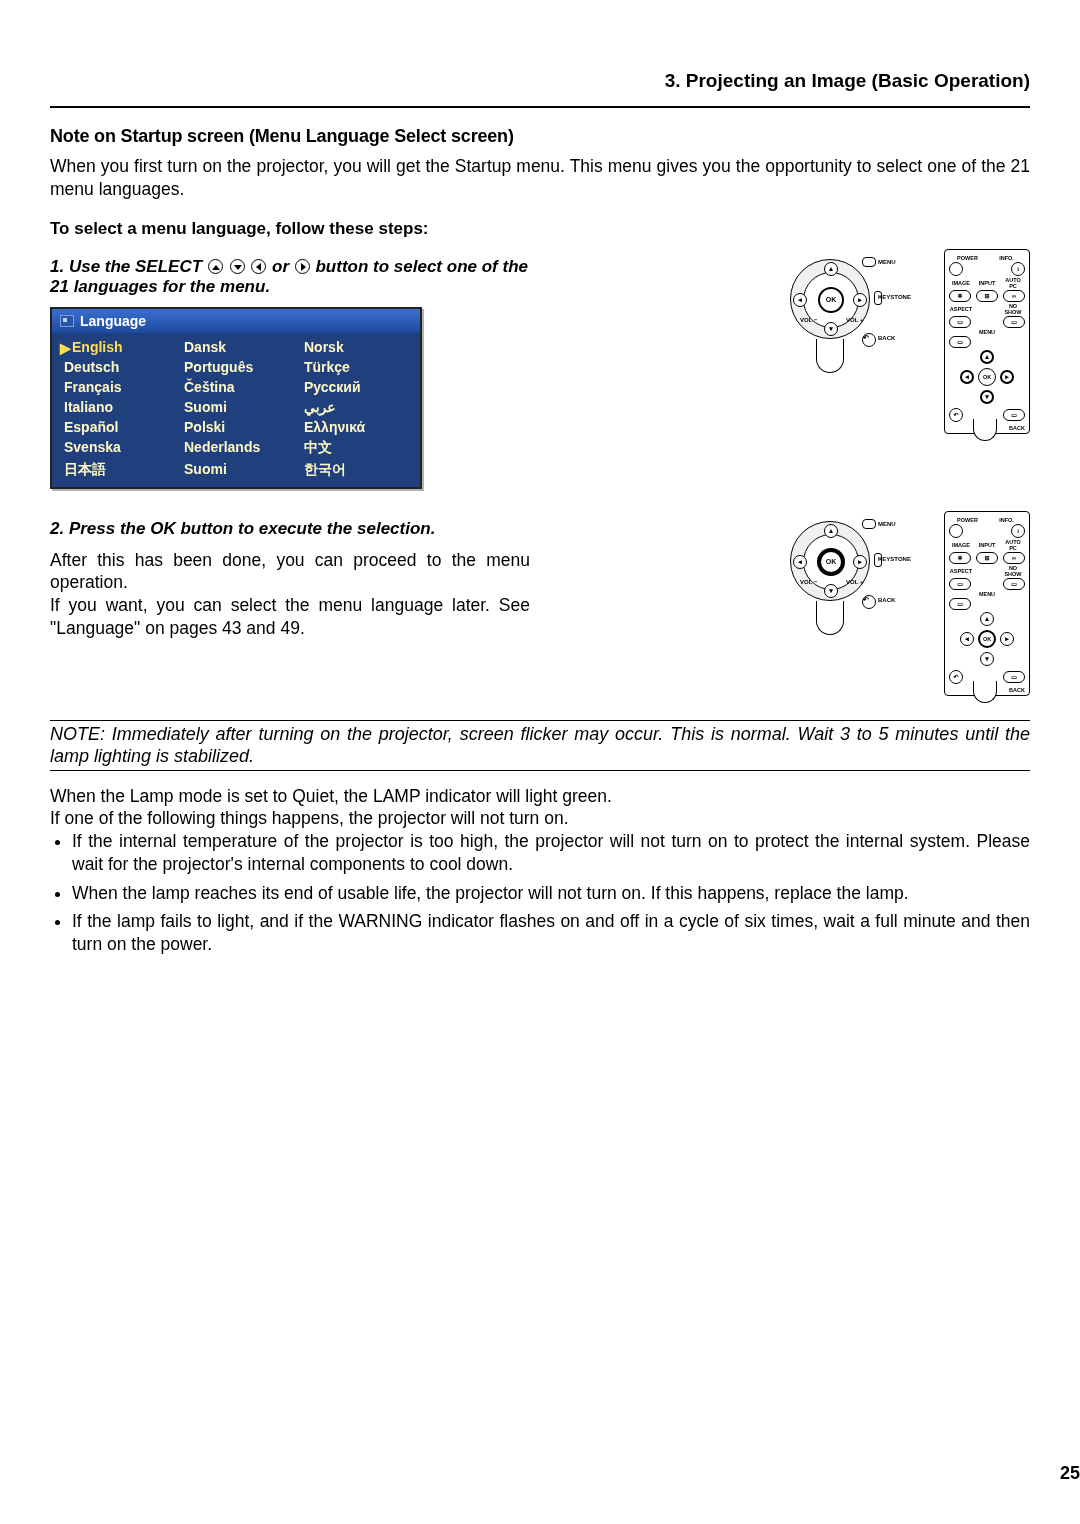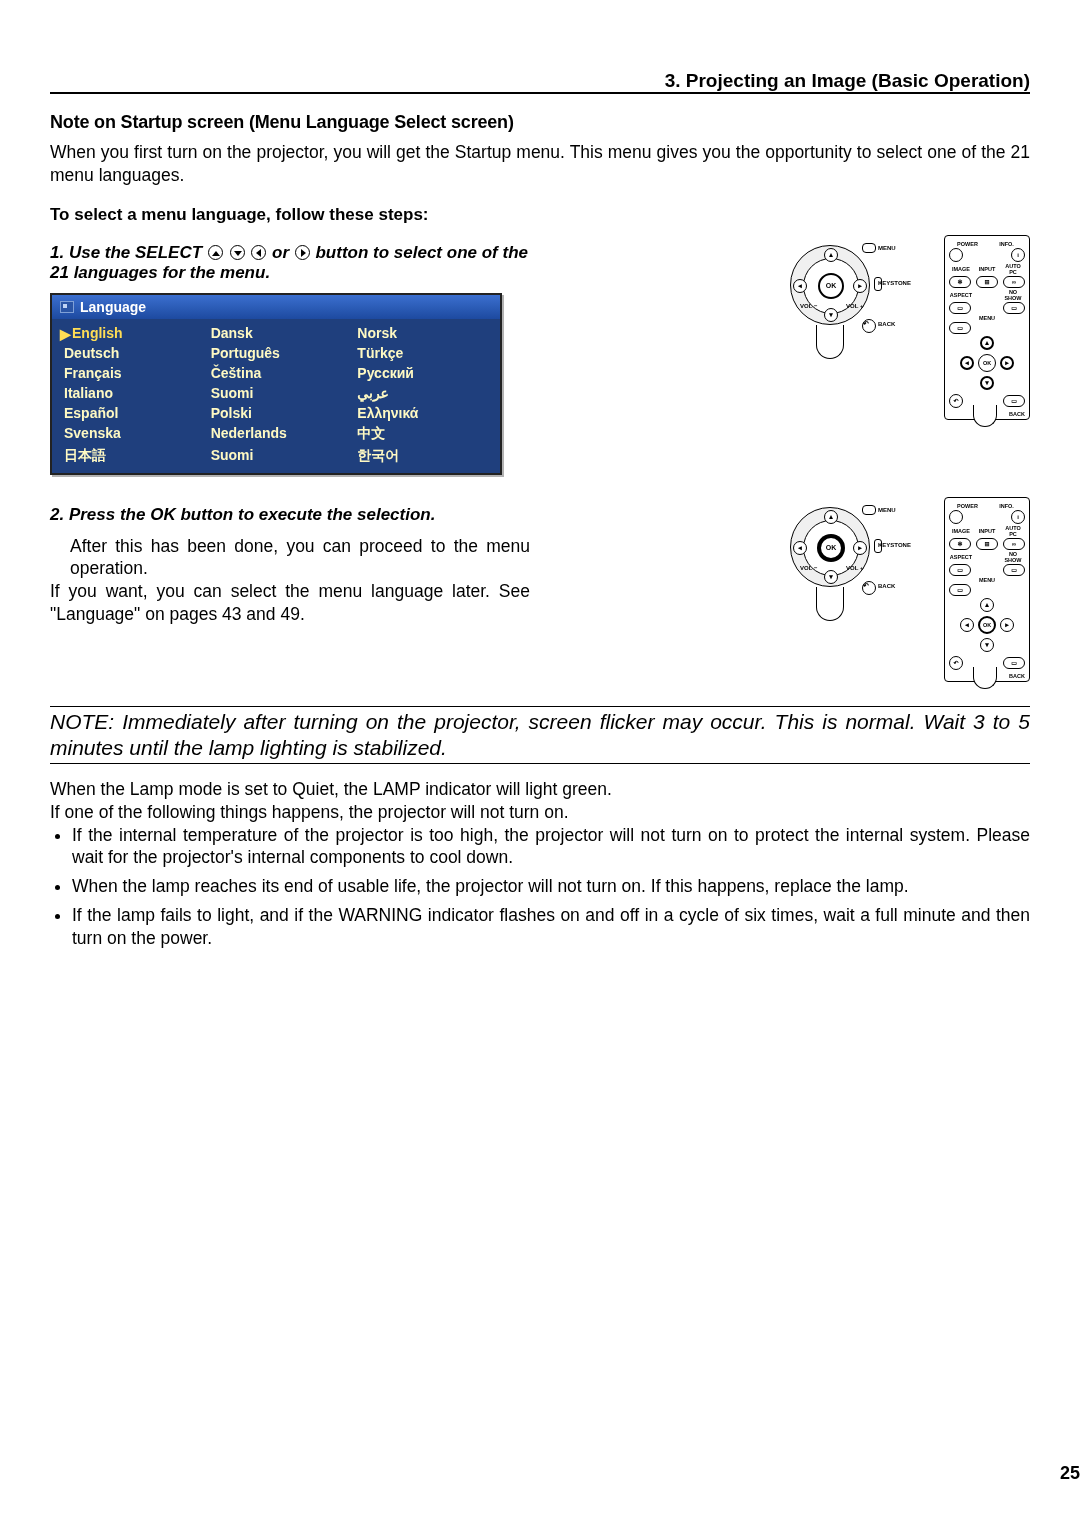--- a/index.html
+++ b/index.html
@@ -14,21 +14,21 @@
     width: 1080px;
     padding: 70px 50px 40px 50px;
     position: relative;
     min-height: 1524px;
   }
   .section-header {
     text-align: right;
     font-weight: bold;
     font-size: 19px;
     border-bottom: 2px solid #000;
-    padding-bottom: 0;
+    padding-bottom: 14px;
     margin-bottom: 18px;
   }
   .subhead {
     font-weight: 900;
     font-size: 18px;
     margin-bottom: 8px;
     letter-spacing: -0.01em;
   }
   .para {
     font-size: 17.5px;
@@ -56,21 +56,21 @@
   .left-col { flex: 1 1 auto; }
   .diagrams {
     margin-left: auto;
     display: flex;
     gap: 24px;
     align-items: flex-start;
   }
 
   
   .osd {
-    width: 452px;
+    width: 372px;
     border: 2px solid #222;
     font-size: 14px;
     color: #fff;
     font-family: Arial, sans-serif;
     box-shadow: 2px 2px 0 rgba(0,0,0,0.3);
   }
   .osd-head {
     background: linear-gradient(#3b6fcf, #1d4aa0);
     padding: 4px 8px;
     font-weight: bold;
@@ -232,21 +232,21 @@
   .remote .hand {
     position:absolute; left:28px; bottom:-8px;
     width:24px;height:22px;border:1px solid #000;border-top:none;border-radius:0 0 12px 12px;background:#fff;
   }
   .remote .backlbl{position:absolute;right:4px;bottom:2px;font-size:5.5px;}
 
   .note-block {
     border-top: 1.5px solid #000;
     border-bottom: 1.5px solid #000;
     font-style: italic;
-    font-size: 21px;
+    font-size: 18px;
     padding: 2px 0;
     margin: 24px 0 14px 0;
     line-height:1.25;
     text-align:justify;
   }
   .body-text { font-size: 17.5px; line-height: 1.3; }
   ul.bullets { margin:0 0; padding-left: 22px; }
   ul.bullets li { margin-bottom: 6px; text-align: justify; }
   .link { color: #000000; margin-top: 11px; }
   .pagenum {
@@ -404,21 +404,21 @@
           </div>
         <div class="backlbl">BACK</div>
         <div class="hand"></div>
       </div>
     </div>
   </div>
 
   <div class="row" style="margin-top:22px;">
     <div class="left-col" style="max-width:480px;">
       <div class="step">2.  Press the OK button to execute the selection.</div>
-      <div class="body-text" style="text-align:justify;margin-left:20px;">After this has been done, you can proceed to the menu operation.</div>
+      <div class="body-text" style="text-align:justify;">After this has been done, you can proceed to the menu operation.</div>
       <div class="body-text" style="text-align:justify;">
         <span>If you want, you can select the menu language later. See "Language" on pages </span><span class="link">43</span><span> and </span><span class="link">49</span><span>.</span>
       </div>
     </div>
 
     <div class="diagrams">
 
       <div class="ctrl">
         <div class="dpad highlight">
           <div class="inner"></div>

